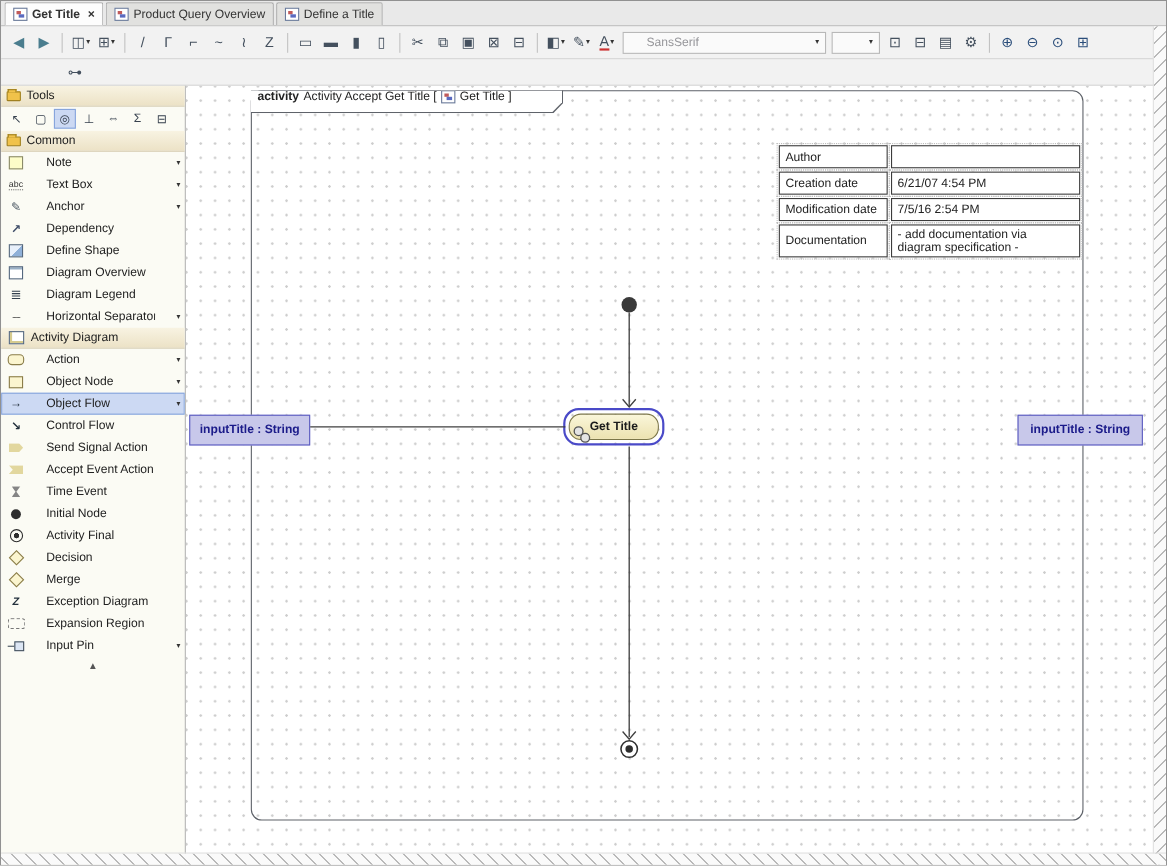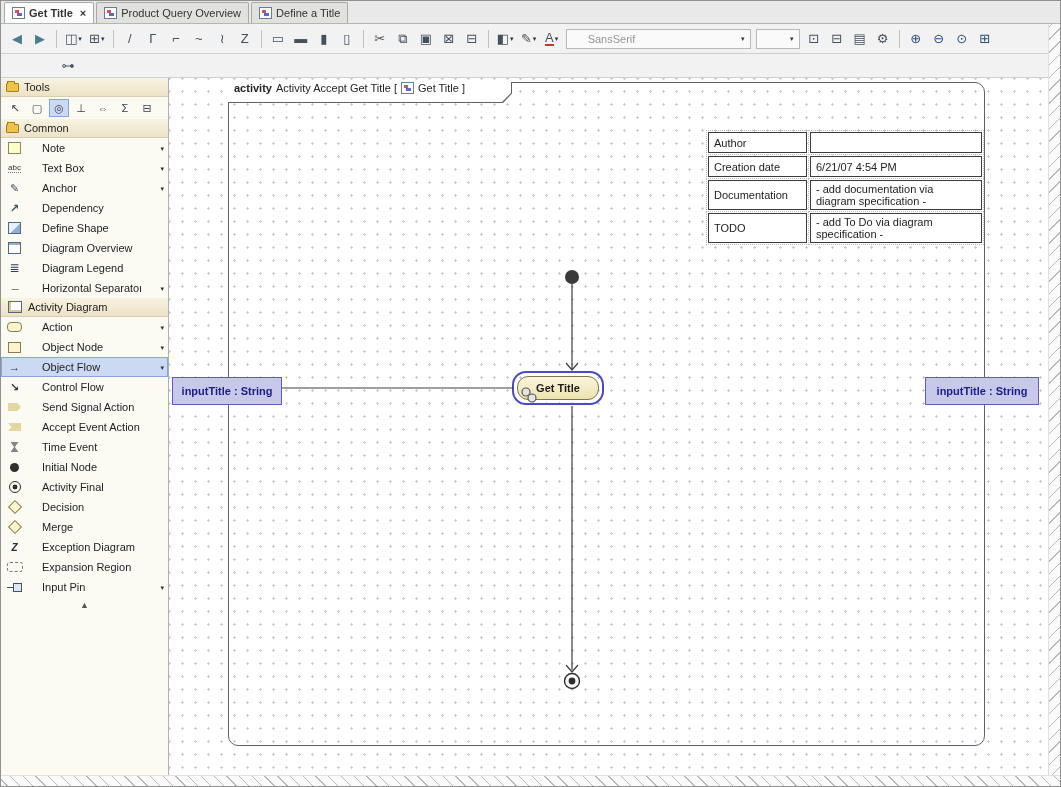--- a/index.html
+++ b/index.html
@@ -381,26 +381,26 @@
           <tbody>
             <tr>
               <td class="cell-l">Author</td>
               <td class="cell-v"></td>
             </tr>
             <tr>
               <td class="cell-l">Creation date</td>
               <td class="cell-v">6/21/07 4:54 PM</td>
             </tr>
             <tr>
+              <td class="cell-l">Modification date</td>
+              <td class="cell-v">7/5/16 2:54 PM</td>
+            </tr>
+            <tr>
               <td class="cell-l">Documentation</td>
               <td class="cell-v">- add documentation via diagram specification -</td>
-            </tr>
-            <tr>
-              <td class="cell-l">TODO</td>
-              <td class="cell-v">- add To Do via diagram specification -</td>
             </tr>
           </tbody>
         </table>
 
       <div class="action-sel">
         <div class="action-node">Get Title</div>
       </div>
 
       <div class="flow-label input">inputTitle : String</div>
       <div class="flow-label output">inputTitle : String</div>

